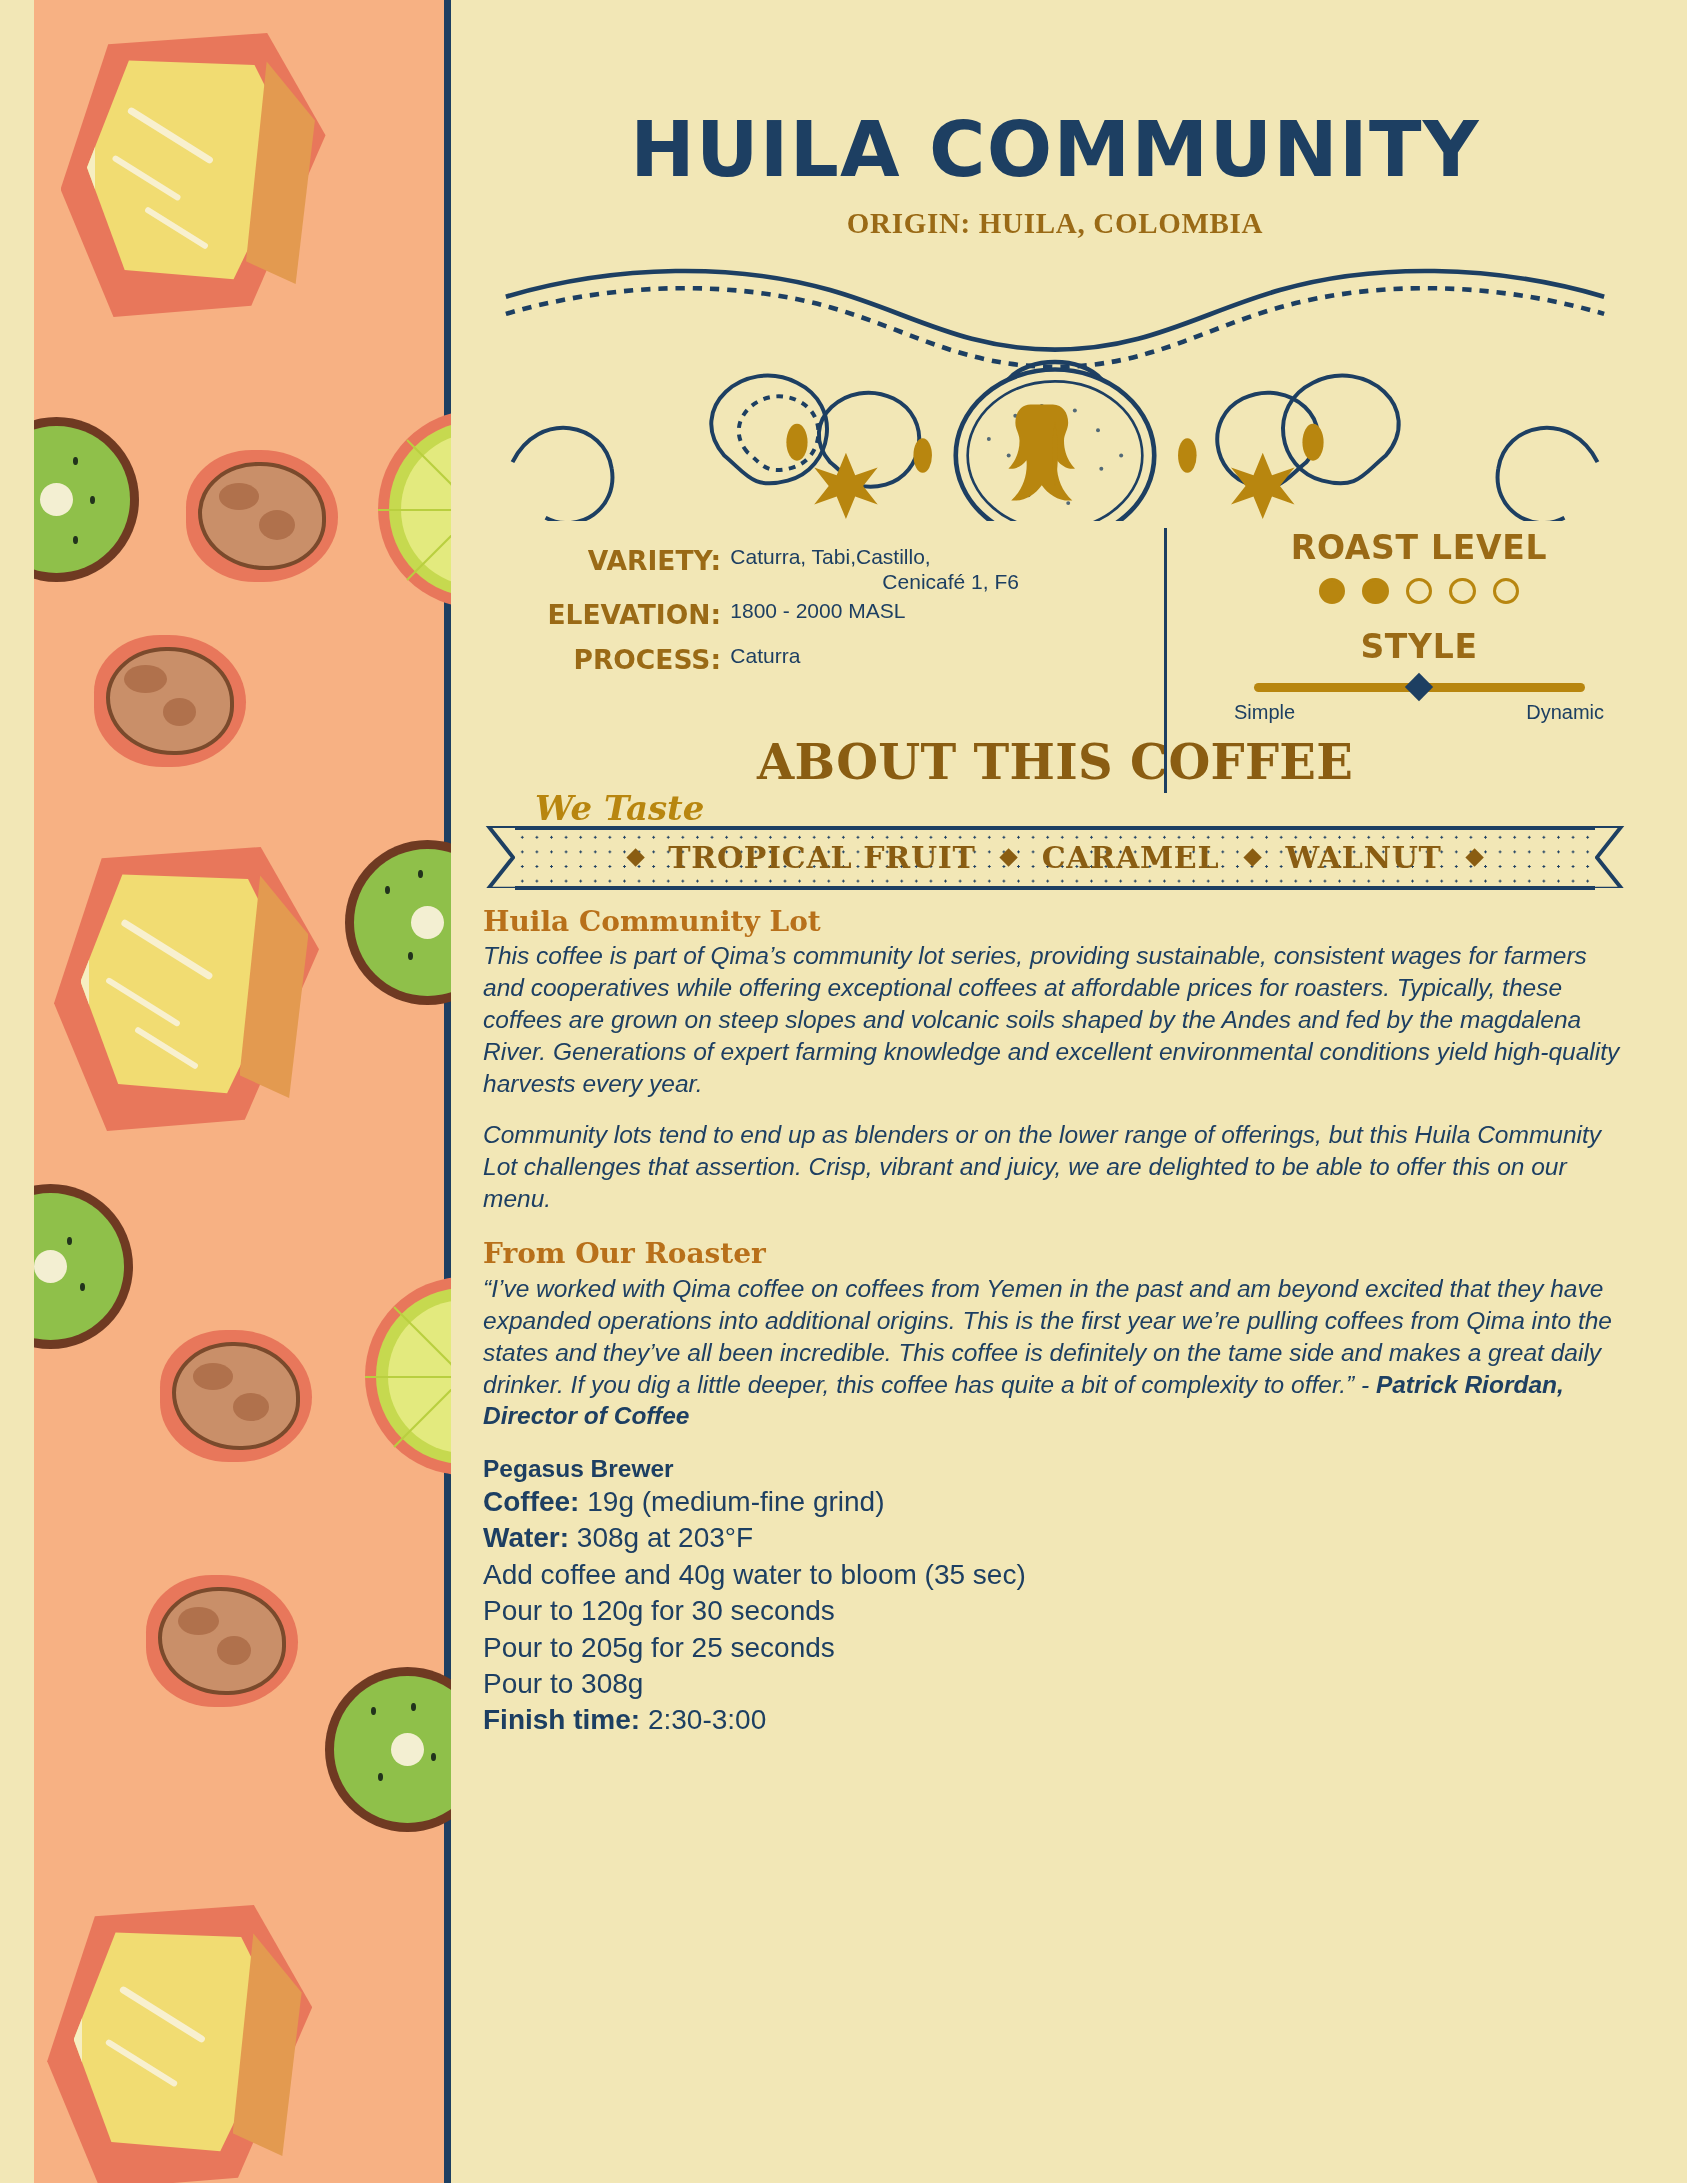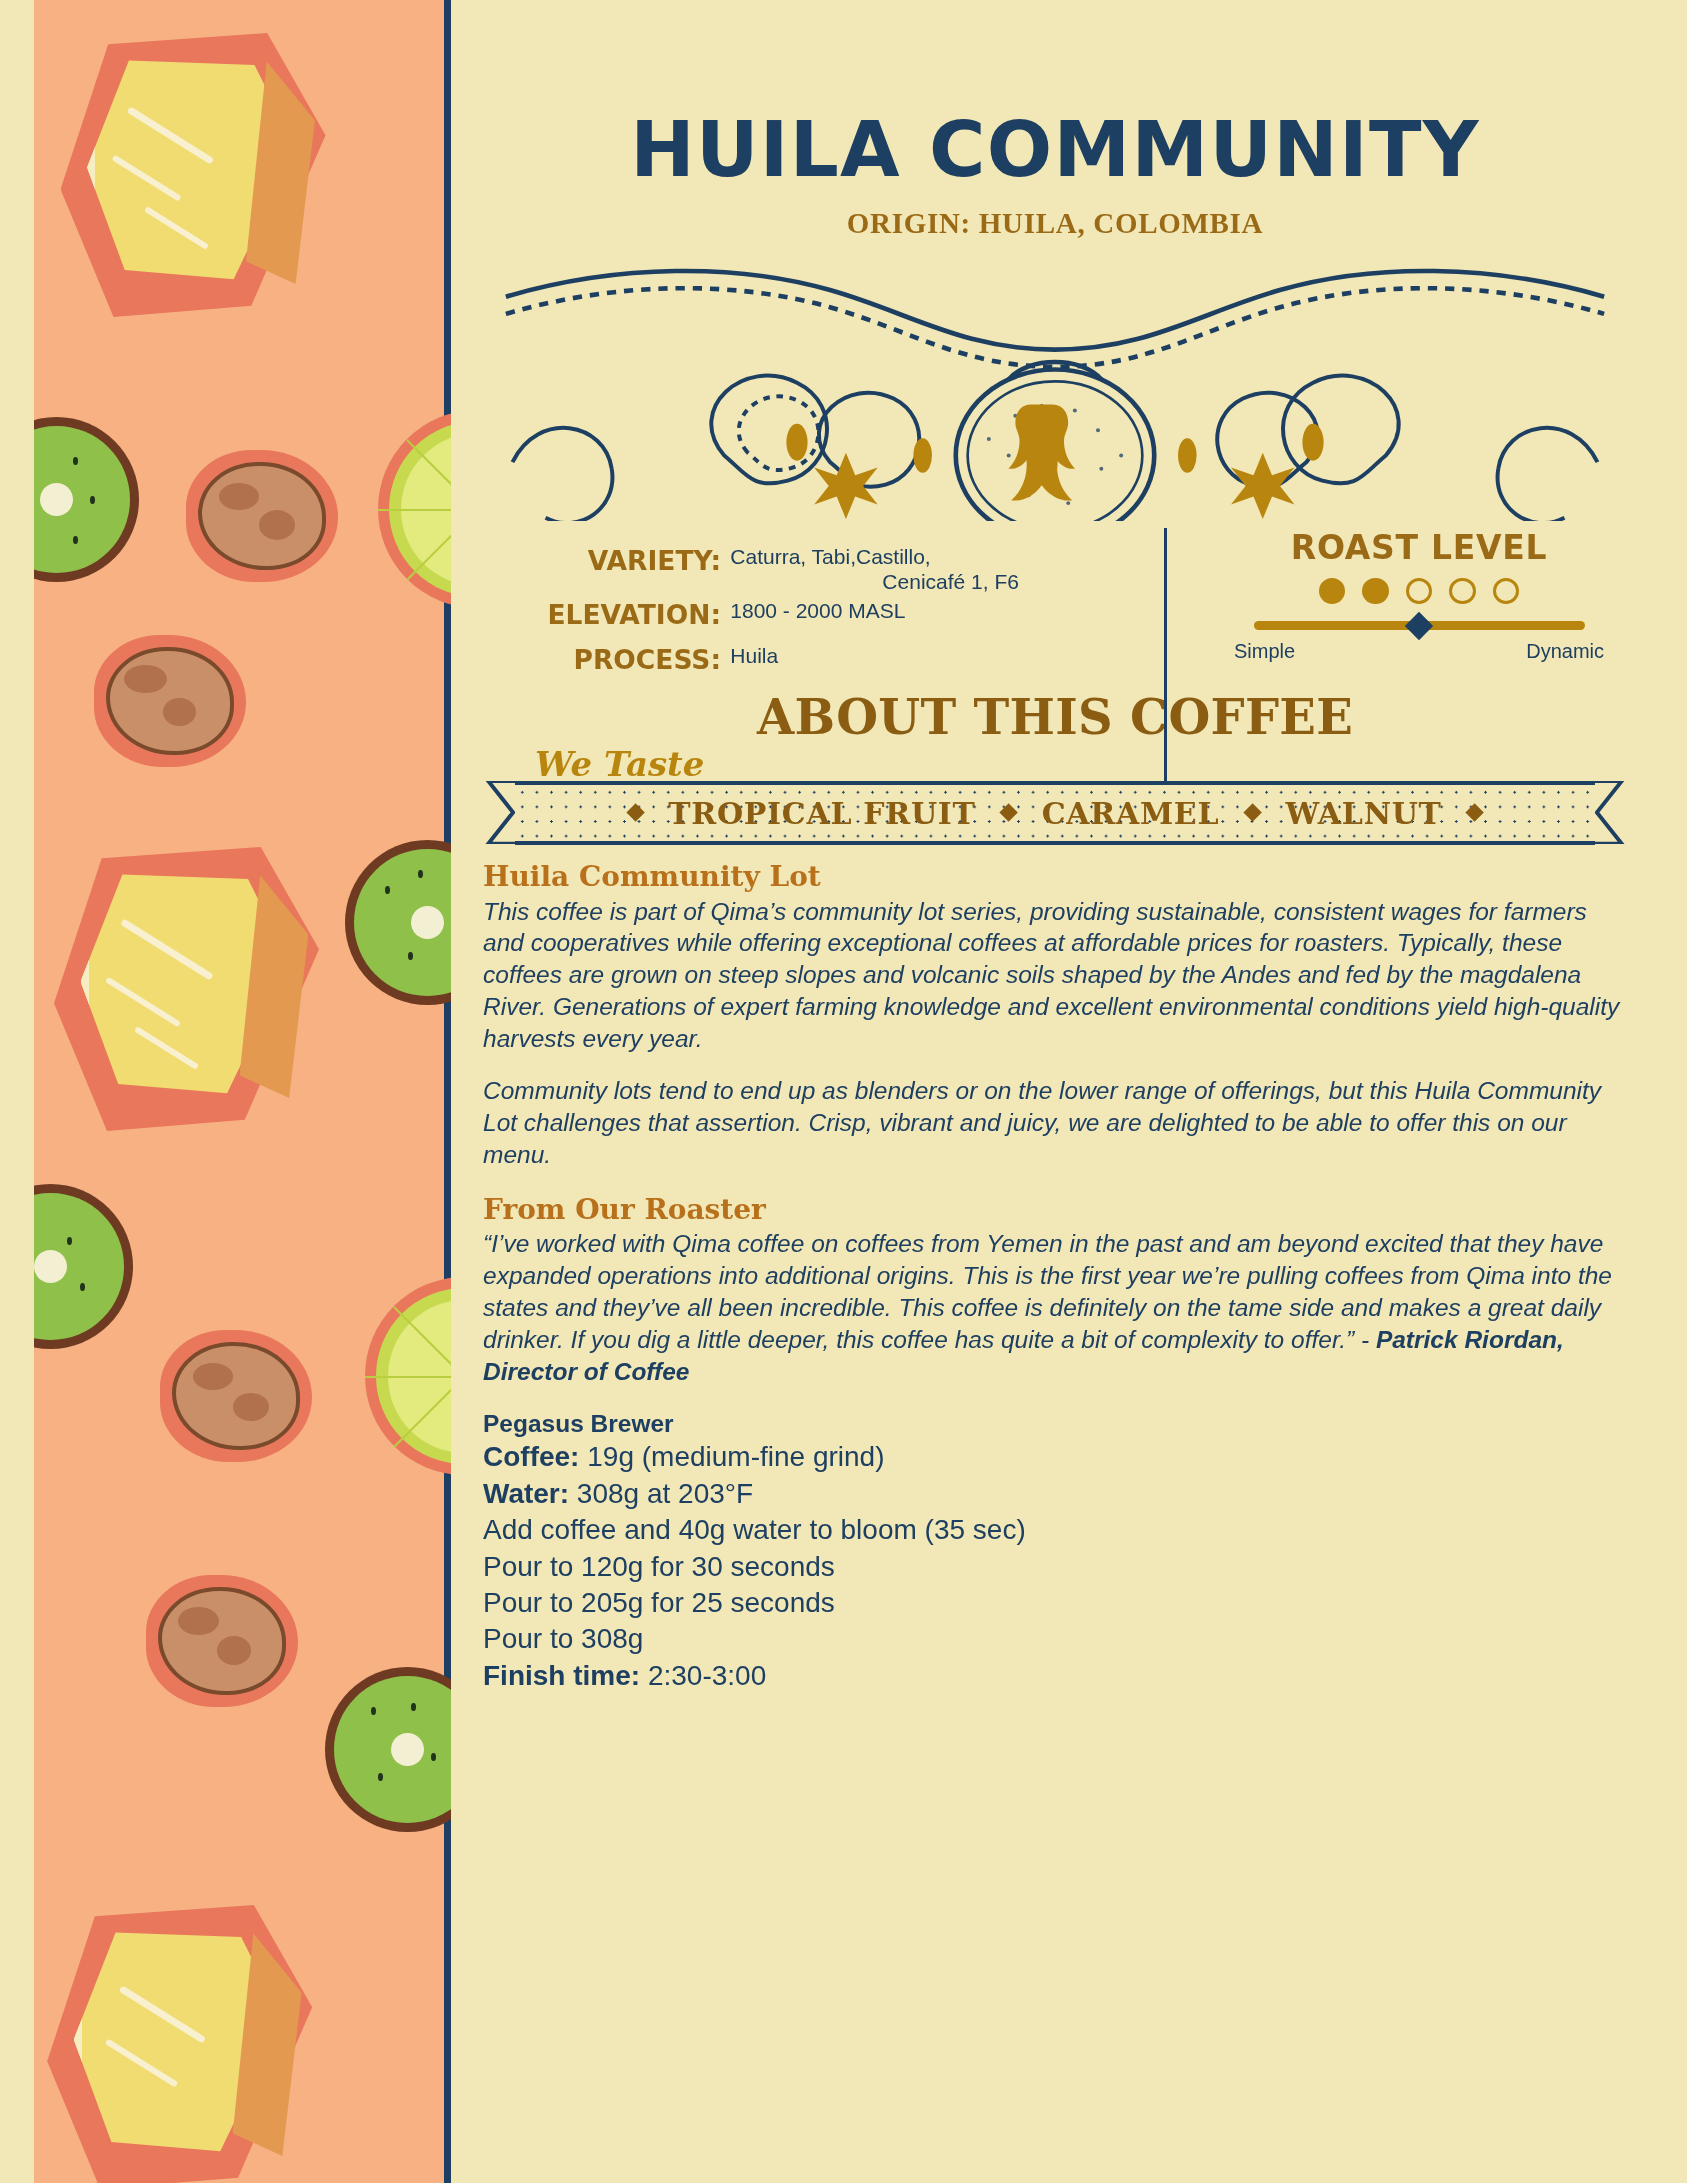--- a/index.html
+++ b/index.html
@@ -521,34 +521,35 @@
             <span>Caturra, Tabi,Castillo,</span>
             <span class="second-line">Cenicafé 1, F6</span>
           </div>
         </div>
         <div class="spec-row">
           <div class="spec-label">ELEVATION:</div>
           <div class="spec-value">1800 - 2000 MASL</div>
         </div>
         <div class="spec-row" style="margin-top:14.6px;">
           <div class="spec-label">PROCESS:</div>
-          <div class="spec-value">Huila</div>
+          <div class="spec-value">Caturra</div>
         </div>
       </div>
 
       <div class="specs-right">
         <div class="roast-title">ROAST LEVEL</div>
         <div class="roast-dots">
           <div class="dot filled"></div>
           <div class="dot filled"></div>
           <div class="dot"></div>
           <div class="dot"></div>
           <div class="dot"></div>
         </div>
 
+        <div class="style-title">STYLE</div>
         <div class="style-slider">
           <div class="style-knob"></div>
         </div>
         <div class="style-ends">
           <span>Simple</span>
           <span>Dynamic</span>
         </div>
       </div>
     </div>
 

